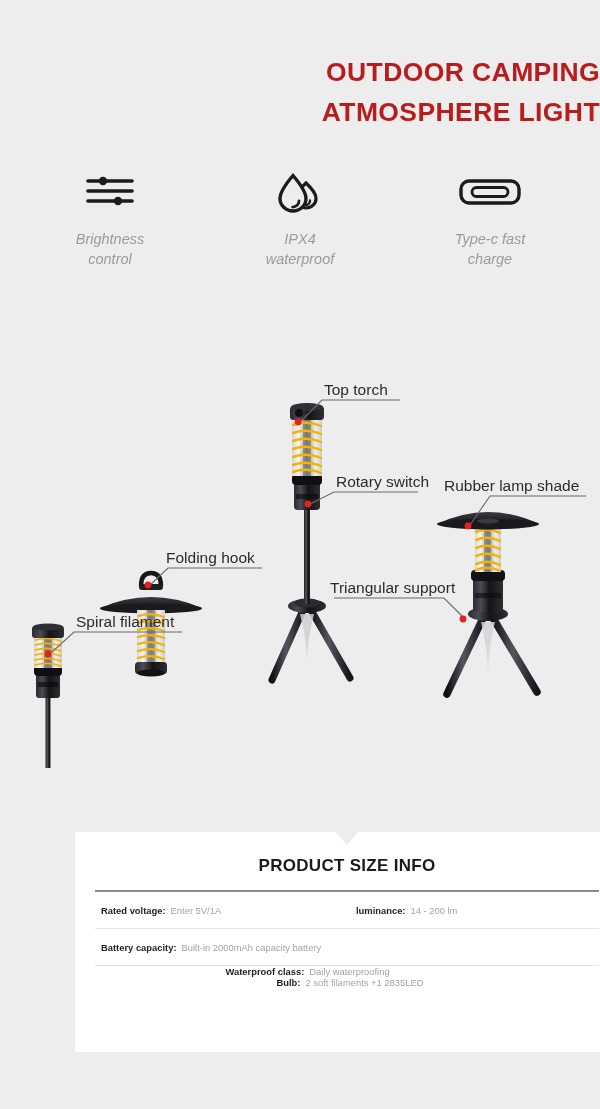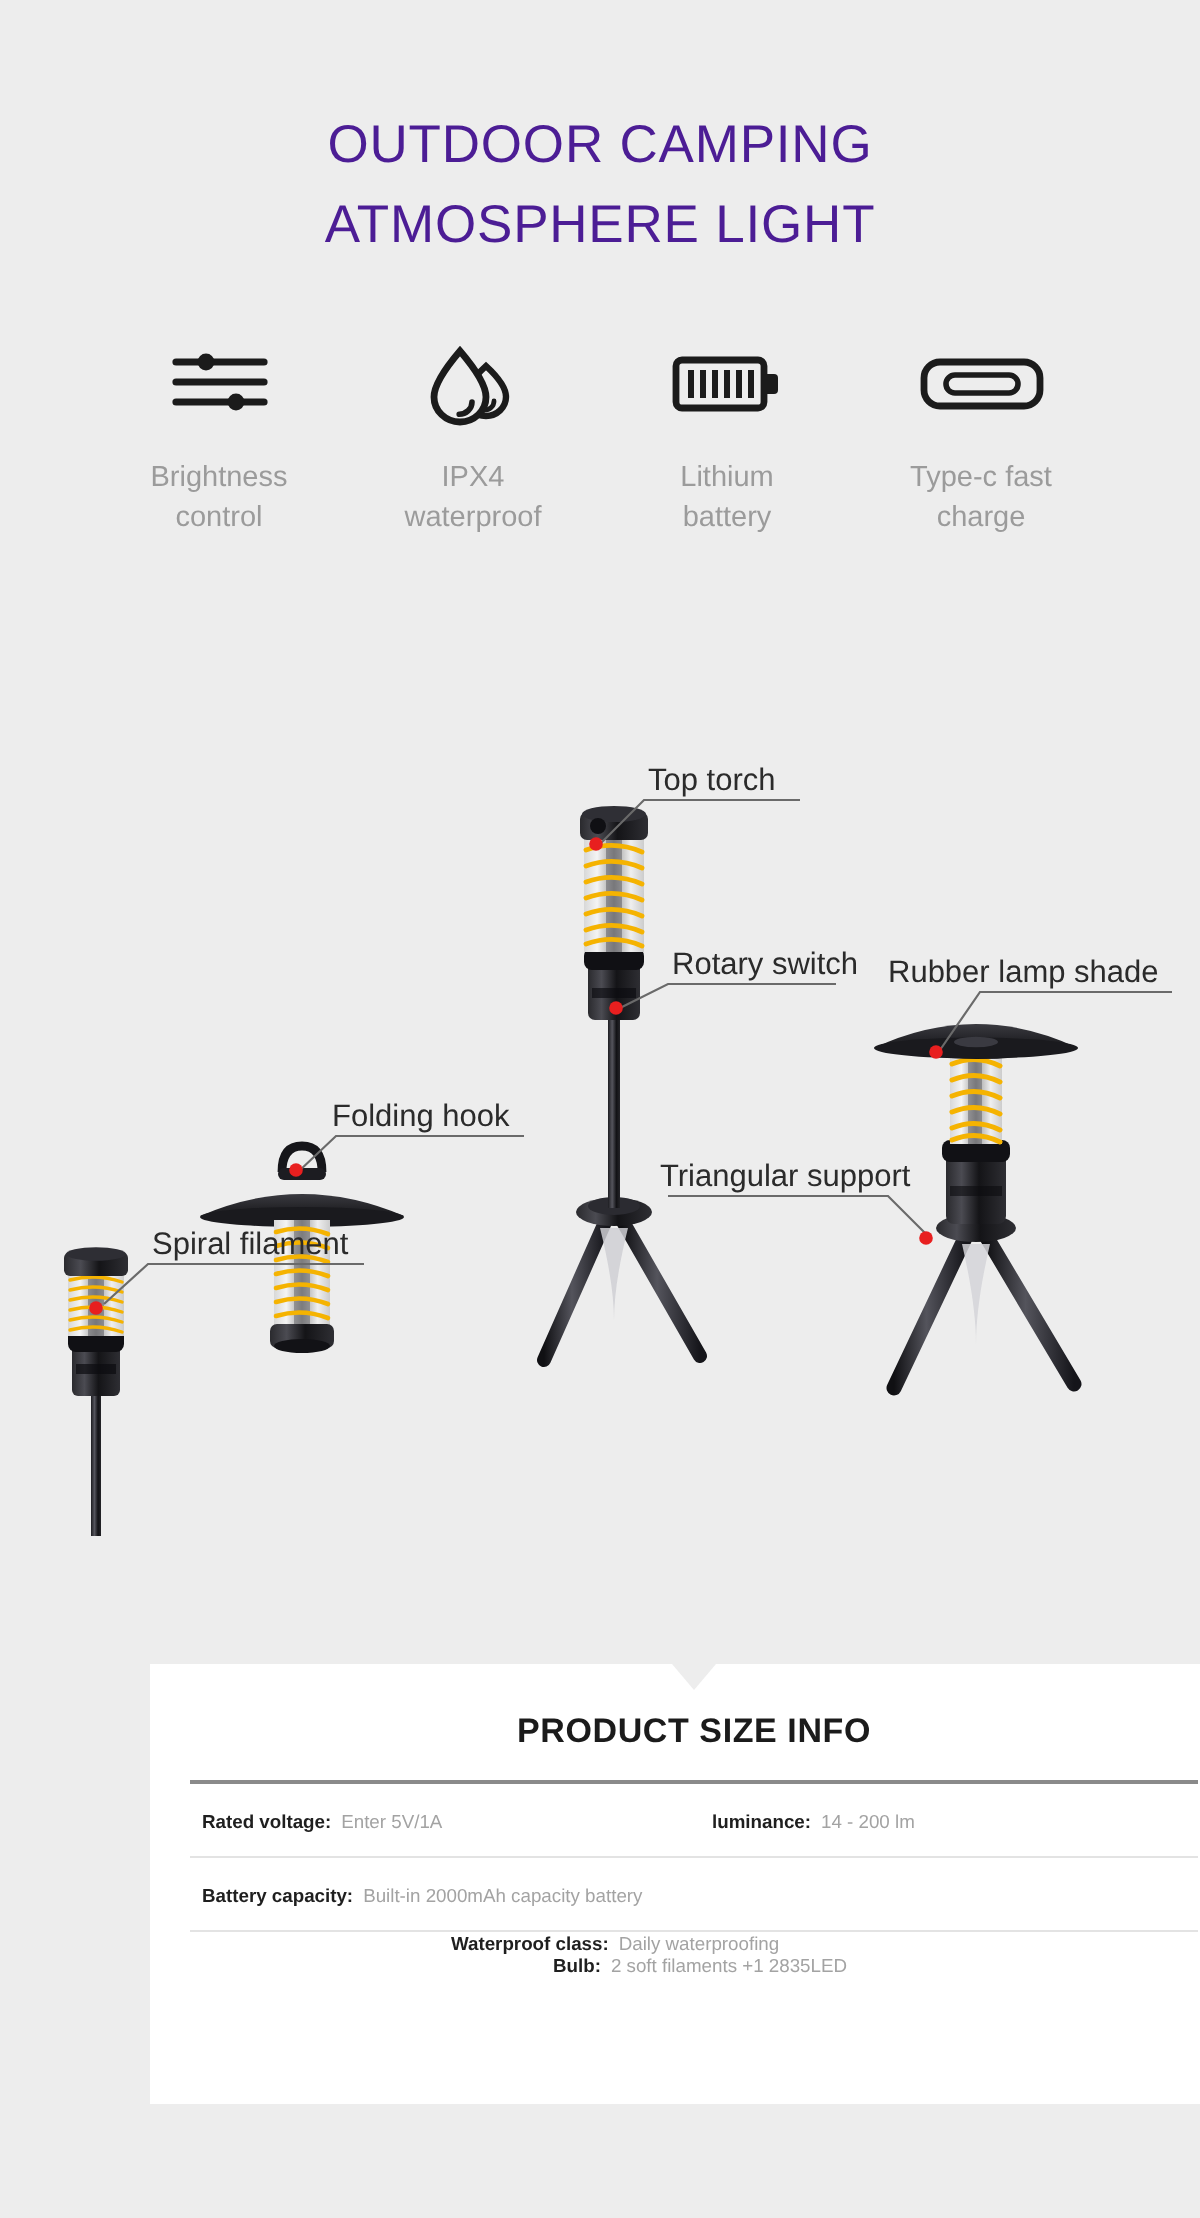--- a/index.html
+++ b/index.html
@@ -9,32 +9,32 @@
     font-family:"Liberation Sans", sans-serif;
     -webkit-font-smoothing:antialiased;
     overflow:hidden;
     position:relative;
   }
   .page{position:relative;width:600px;height:1109px;}
 
   
   .header{padding-top:52px;text-align:center;}
   .header h1{
-    margin:0;font-size:26.5px;font-weight:normal;color:#4c1d95;
-    letter-spacing:.4px;line-height:1.52;
+    margin:0;font-size:26.5px;font-weight:bold;color:#b91c1c;
+    letter-spacing:.4px;line-height:1.52;text-align:right;
   }
   .header .l2{display:block;}
 
   
   .features{
     display:flex;justify-content:space-between;
     padding:32px 46px 0 46px;
     box-sizing:border-box;
   }
-  .feature{width:128px;text-align:center;}
+  .feature{width:128px;text-align:center;font-style:italic;}
   .feature .ico{height:52px;display:flex;align-items:center;justify-content:center;}
   .feature .cap{
     margin-top:12px;font-size:14.5px;color:#9b9b9b;line-height:1.42;
   }
 
   
   .diagram{position:relative;width:600px;height:480px;margin-top:18px;}
   .diagram svg{display:block;}
 
   
@@ -104,40 +104,20 @@
           <path d="M20 44c7.2 0 13-5.6 13-12.5C33 24.2 24.7 14 20 8.5 15.3 14 7 24.2 7 31.5 7 38.4 12.8 44 20 44z" fill="#ededed" stroke="#1b1b1b" stroke-width="3.4"></path>
           <path d="M26 34c0 3.4-2.9 6.1-6.4 6.1" fill="none" stroke="#1b1b1b" stroke-width="2.8" stroke-linecap="round"></path>
         </svg>
       </div>
       <div class="cap">
         <div>IPX4</div>
         <div>waterproof</div>
       </div>
     </div>
 
-    <div class="feature">
-      <div class="ico">
-        <svg width="60" height="44" viewBox="0 0 60 44">
-          <rect x="4" y="11" width="44" height="24" rx="3" ry="3" fill="none" stroke="#1b1b1b" stroke-width="3.4"></rect>
-          <path d="M48 18h5a2 2 0 0 1 2 2v6a2 2 0 0 1-2 2h-5z" fill="#1b1b1b"></path>
-          <g fill="#1b1b1b">
-            <rect x="10" y="16" width="3" height="14"></rect>
-            <rect x="16" y="16" width="3" height="14"></rect>
-            <rect x="22" y="16" width="3" height="14"></rect>
-            <rect x="28" y="16" width="3" height="14"></rect>
-            <rect x="34" y="16" width="3" height="14"></rect>
-            <rect x="40" y="16" width="3" height="14"></rect>
-          </g>
-        </svg>
-      </div>
-      <div class="cap">
-        <div>Lithium</div>
-        <div>battery</div>
-      </div>
-    </div>
 
     <div class="feature">
       <div class="ico">
         <svg width="66" height="44" viewBox="0 0 66 44">
           <rect x="4" y="12" width="58" height="22" rx="8" ry="8" fill="none" stroke="#1b1b1b" stroke-width="3.4"></rect>
           <rect x="15" y="18.5" width="36" height="9" rx="4.5" ry="4.5" fill="none" stroke="#1b1b1b" stroke-width="2.8"></rect>
         </svg>
       </div>
       <div class="cap">
         <div>Type-c fast</div>

